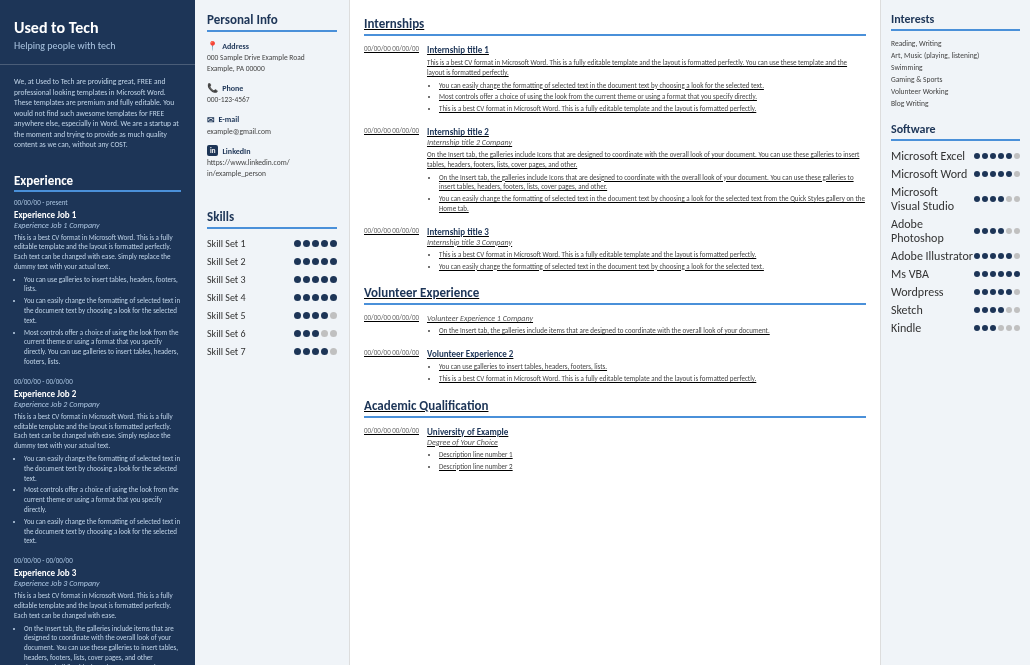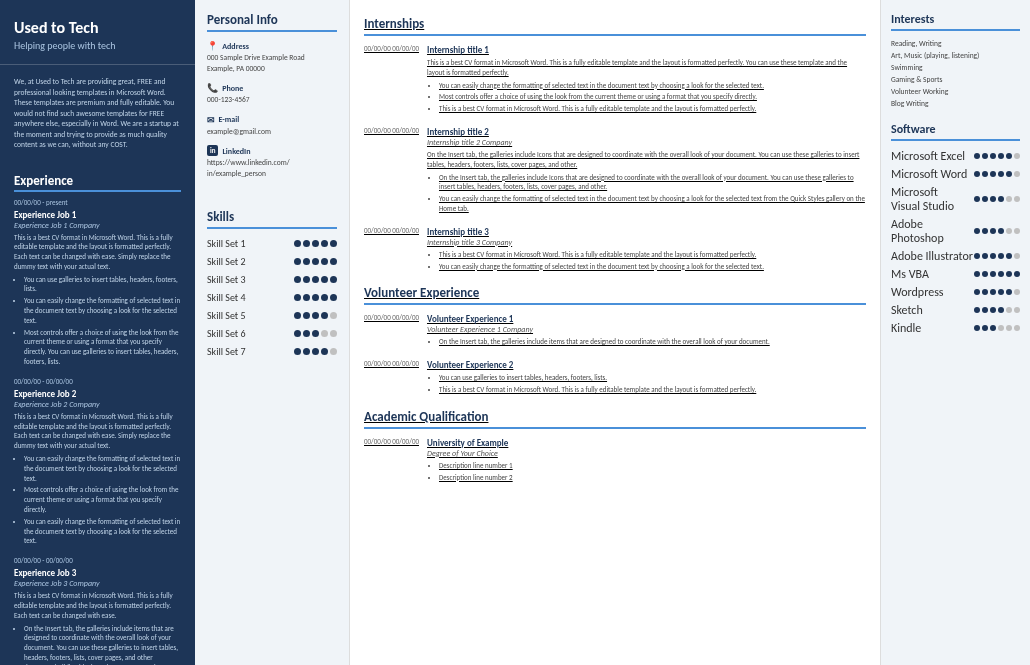--- a/index.html
+++ b/index.html
@@ -279,21 +279,20 @@
           </div>
       </div>
 
       <div class="main-section">
         <div class="main-section-title">Volunteer Experience</div>
         <div id="volunteer-list">
             <div class="entry">
       <div class="entry-header">
         <div class="entry-date">00/00/00   00/00/00</div>
         <div class="entry-info">
-          <div class="entry-title">Volunteer Experience 1</div>
           <div class="entry-company">Volunteer  Experience 1 Company</div>
 
           <ul class="entry-bullets">
                     <li>On the Insert tab, the galleries include items that are designed to coordinate with the overall look of your document.</li>
                   </ul>
         </div>
       </div>
     </div>
             <div class="entry">
       <div class="entry-header">

